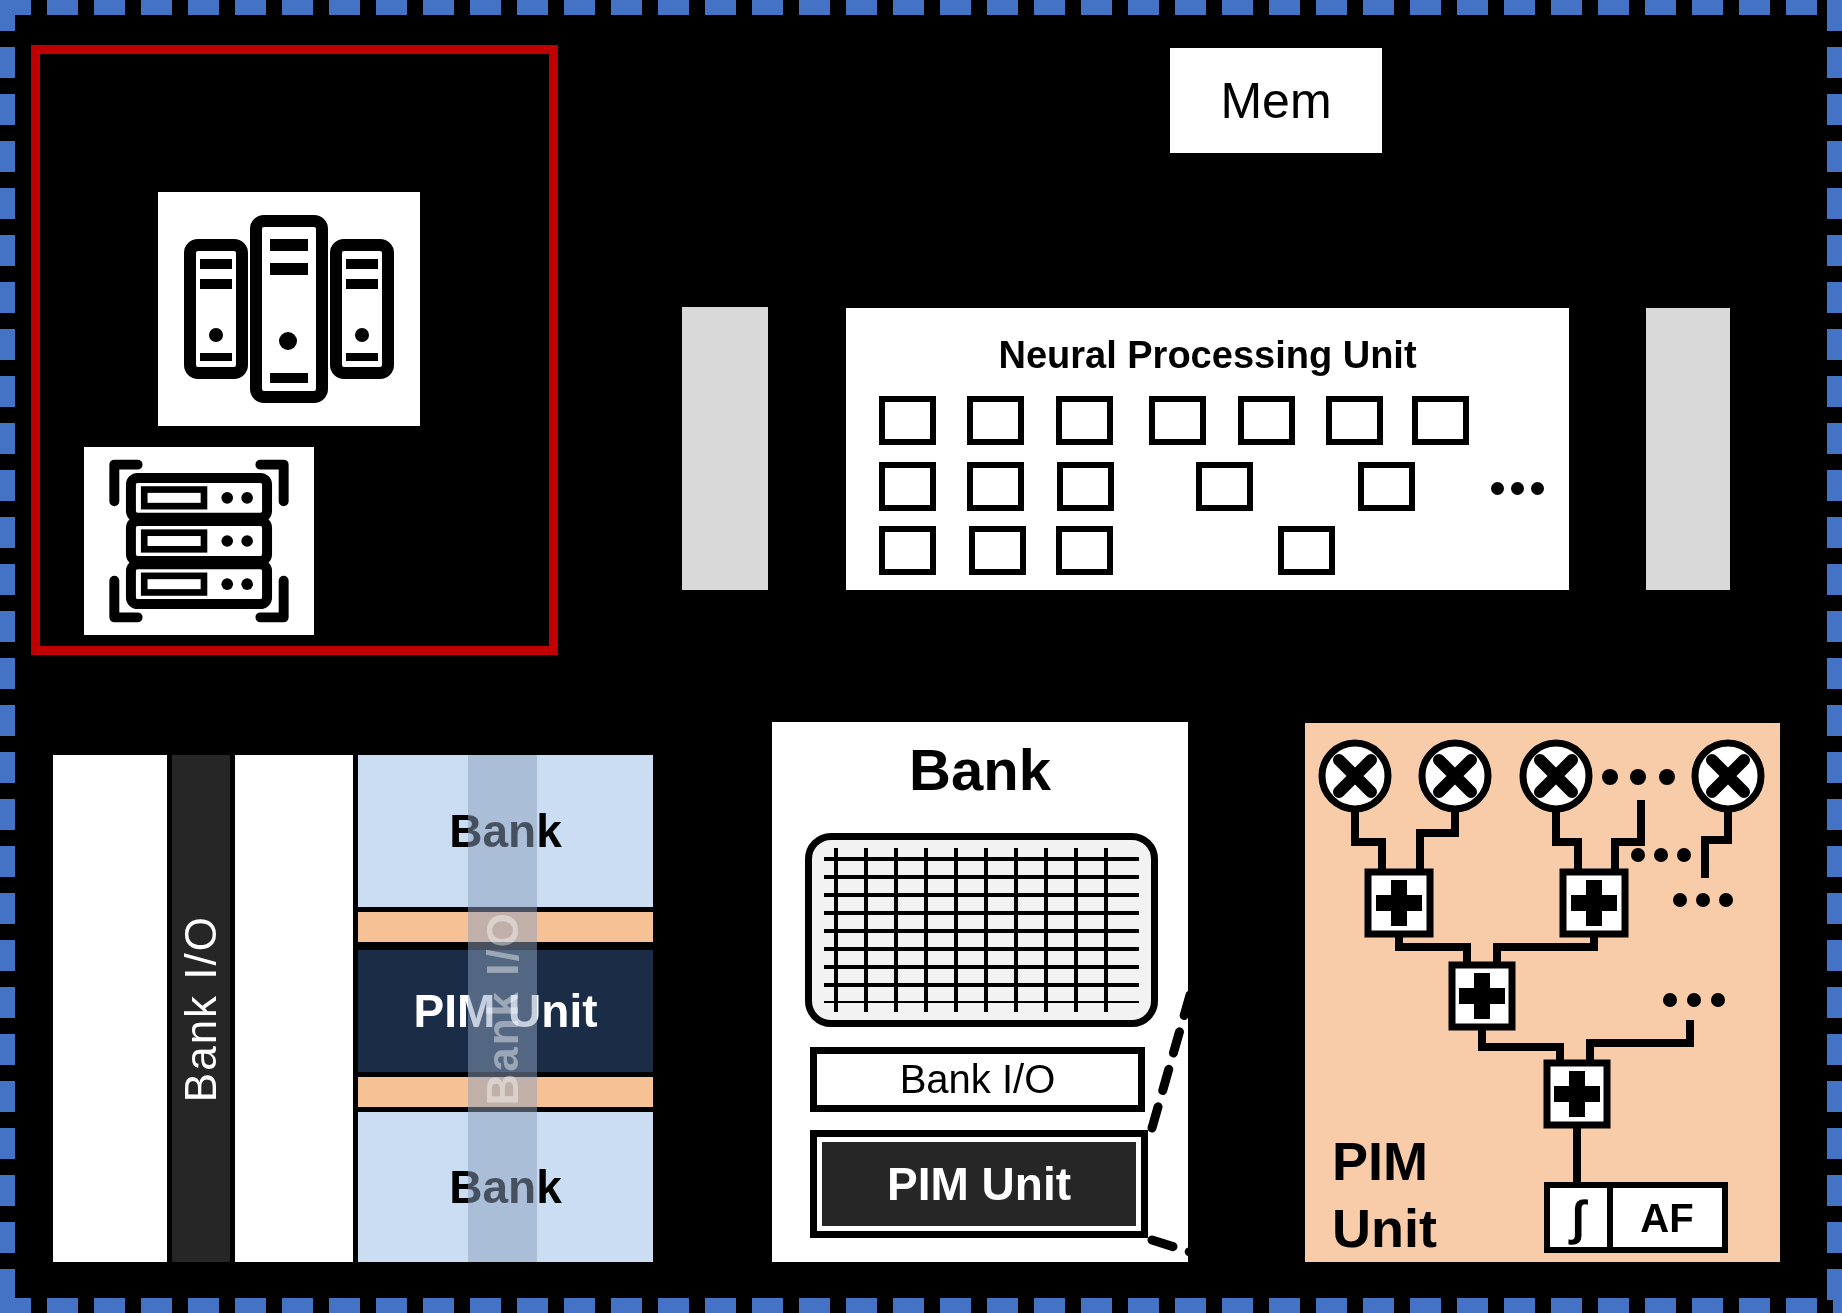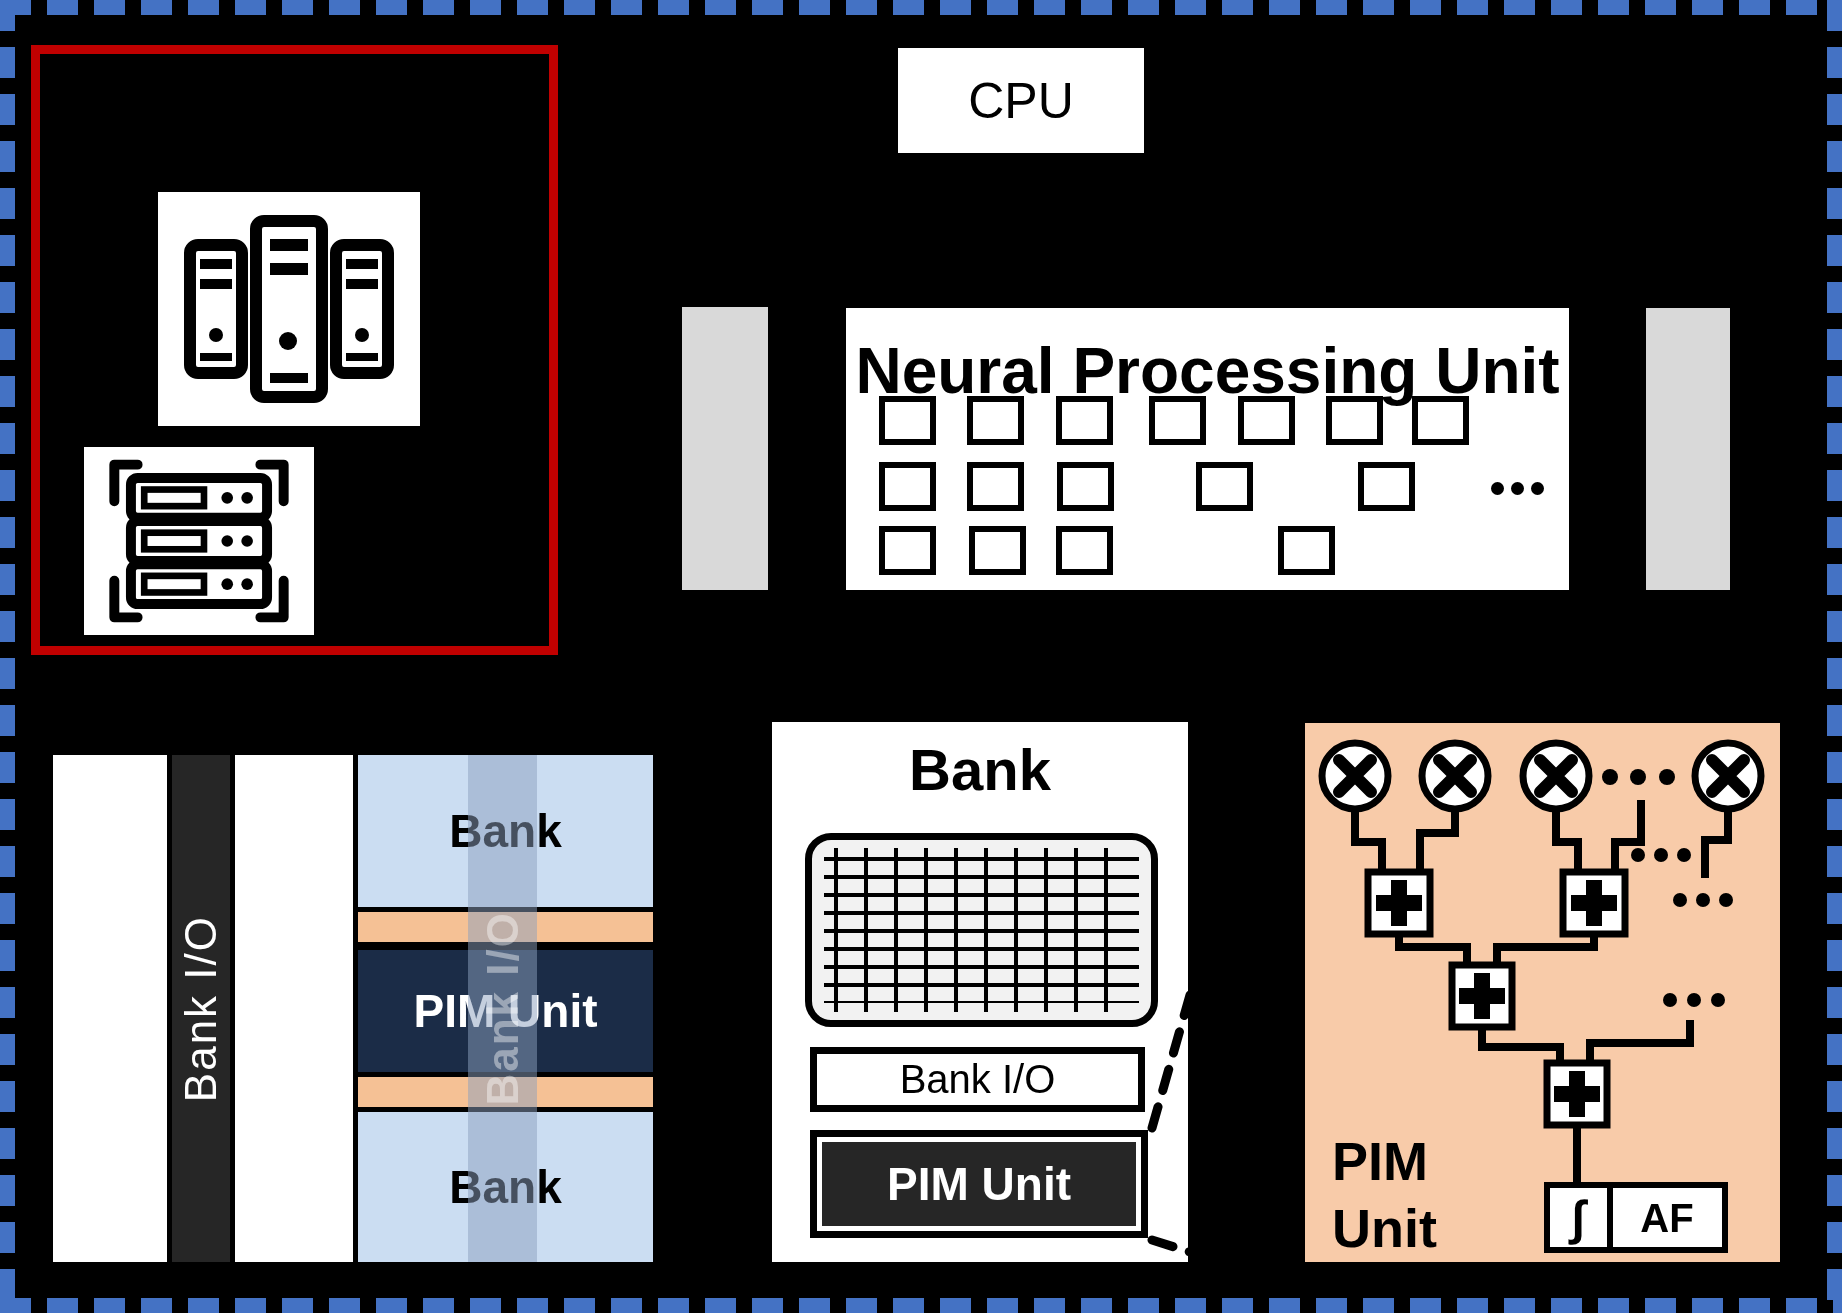--- a/index.html
+++ b/index.html
@@ -20,21 +20,21 @@
   .edge.left{left:0;} .edge.right{left:1827px;}
   
   .redbox{left:31px;top:45px;width:509px;height:592px;border:9px solid var(--red);}
   .iconbox{background:#fff;display:flex;align-items:center;justify-content:center;}
   
   .chip{background:#fff;color:#000;display:flex;align-items:center;justify-content:center;
         font-size:50px;}
   
   .npu{left:846px;top:308px;width:723px;height:282px;background:#fff;}
   .npu-title{position:absolute;left:0;top:26px;width:100%;text-align:center;
-             font-size:64px;font-weight:bold;color:#000;}
+             font-size:38px;font-weight:bold;color:#000;}
   .pe{position:absolute;width:57px;height:49px;border:6px solid #000;background:#fff;box-sizing:border-box;}
   .dot{position:absolute;width:13px;height:13px;border-radius:50%;background:#000;}
   .graybar{background:var(--gray-bar);}
   
   .whitecol{background:#fff;}
   .darkcol{background:var(--dark);display:flex;align-items:center;justify-content:center;}
   .vtext{writing-mode:vertical-rl;transform:rotate(180deg);white-space:nowrap;
          color:#fff;font-size:44px;letter-spacing:2px;}
   .layer{left:358px;width:295px;display:flex;align-items:center;justify-content:center;}
   .bank-label{font-size:46px;font-weight:bold;color:#000;}
@@ -117,22 +117,22 @@
             <circle cx="88" cy="24" r="3.5"></circle>
           <circle cx="76" cy="50" r="3.5"></circle>
             <circle cx="88" cy="50" r="3.5"></circle>
           <circle cx="76" cy="76" r="3.5"></circle>
             <circle cx="88" cy="76" r="3.5"></circle>
         </g>
       </svg>
     </div>
   </div>
 
-  <div class="abs chip" style="left:898px;top:48px;width:246px;height:105px;">
-    <span>CPU</span>
+  <div class="abs chip" style="left:1170px;top:48px;width:212px;height:105px;">
+    <span>Mem</span>
   </div>
 
   <div class="abs graybar" style="left:682px;top:307px;width:86px;height:283px;"></div>
   <div class="abs graybar" style="left:1646px;top:308px;width:84px;height:282px;"></div>
 
   <div class="abs npu">
     <div class="npu-title">Neural Processing Unit</div>
     <div id="npu-squares">
         <div class="pe" style="left: 33px; top: 88px;"></div>
         <div class="pe" style="left: 121px; top: 88px;"></div>

